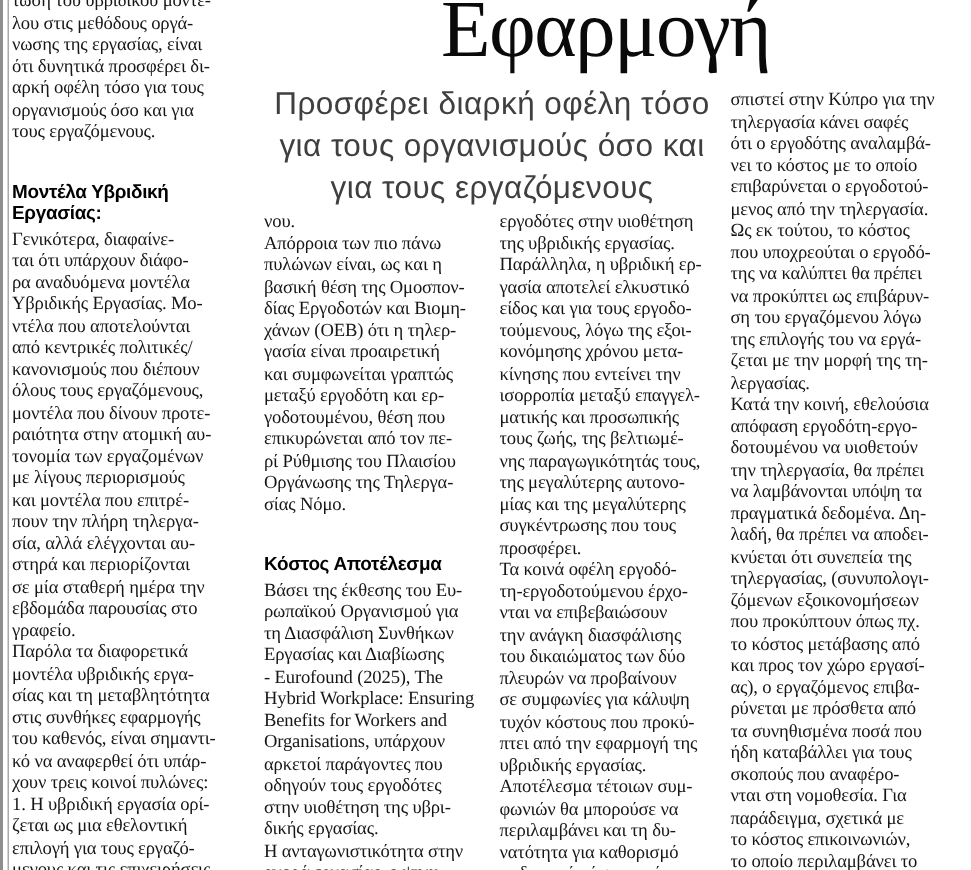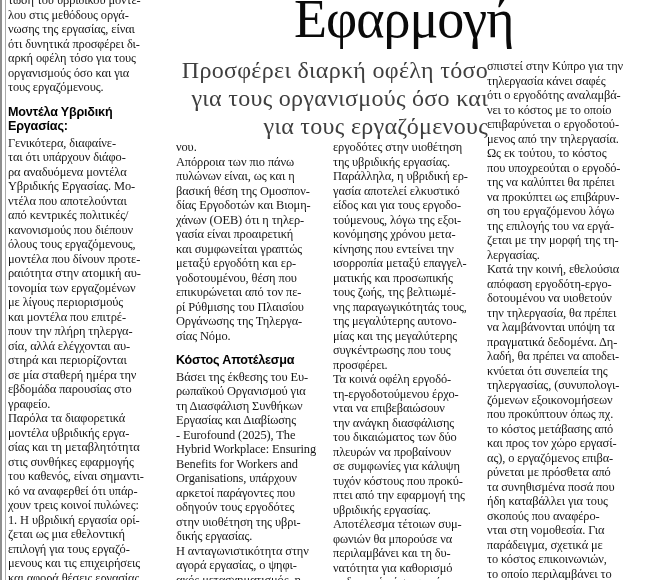--- a/index.html
+++ b/index.html
@@ -21,27 +21,27 @@
     font-weight:400;
     font-size:54px;
     line-height:1;
     letter-spacing:-1px;
     color:#0a0a0a;
     white-space:nowrap;
   }
   .subheadline{
     position:absolute;
     left:168px;top:56px;width:320px;
-    font-family:Liberation Serif, serif;
+    font-family:Liberation Sans, sans-serif;
     font-weight:400;
-    font-size:24px;
+    font-size:21px;
     line-height:28px;
     letter-spacing:0.3px;
     color:#3f3f3f;
-    text-align:right;
+    text-align:center;
     white-space:pre-line;
   }
   .col{
     position:absolute;
     font-size:12.4px;
     line-height:14.5px;
     color:#161616;
     letter-spacing:-0.1px;
   }
   .col-1{left:8px;top:-7px;width:165px;}
@@ -50,21 +50,21 @@
   .col-4{left:487px;top:59px;width:160px;}
   .p{white-space:pre-line;}
   .h{
     white-space:pre-line;
     font-family:"Liberation Sans", sans-serif;
     font-weight:bold;
     font-size:12.6px;
     line-height:14.5px;
     letter-spacing:-0.2px;
     color:#000000;
-    margin-top:10px;
+    margin-top:26px;
     margin-bottom:2px;
   }
 </style>
 </head>
 <body>
 
 <div class="page">
 
   <div class="rule rule-outer"></div>
   <div class="rule rule-inner"></div>

